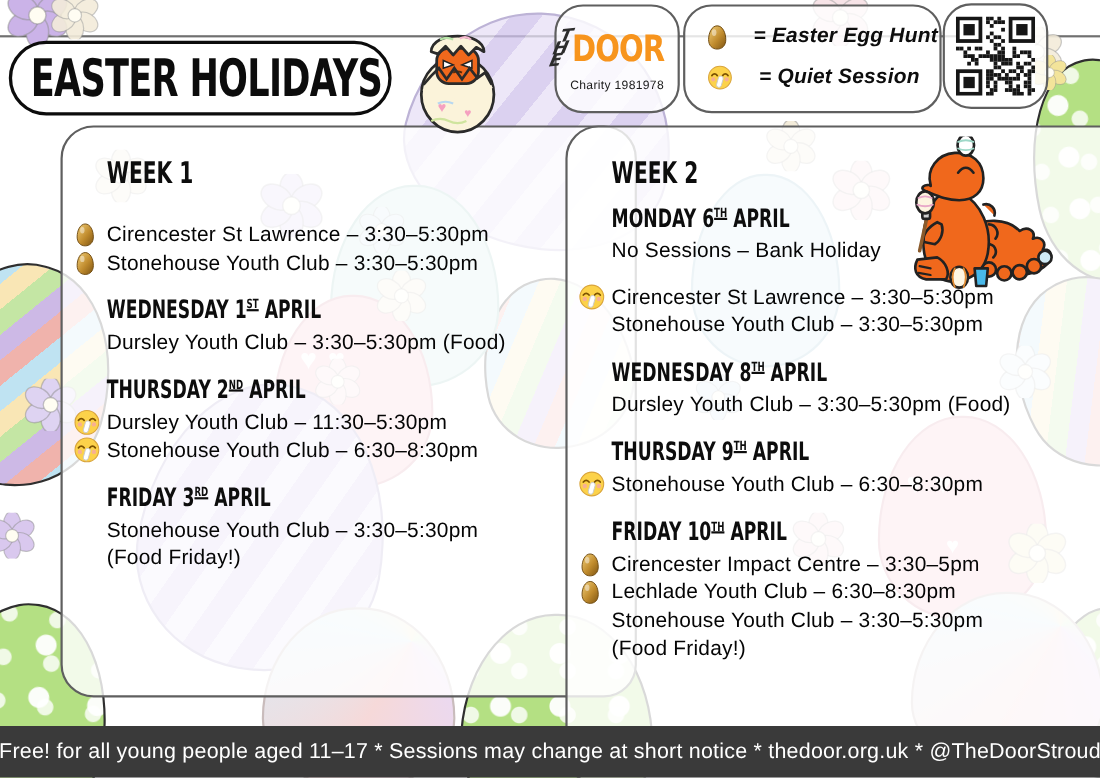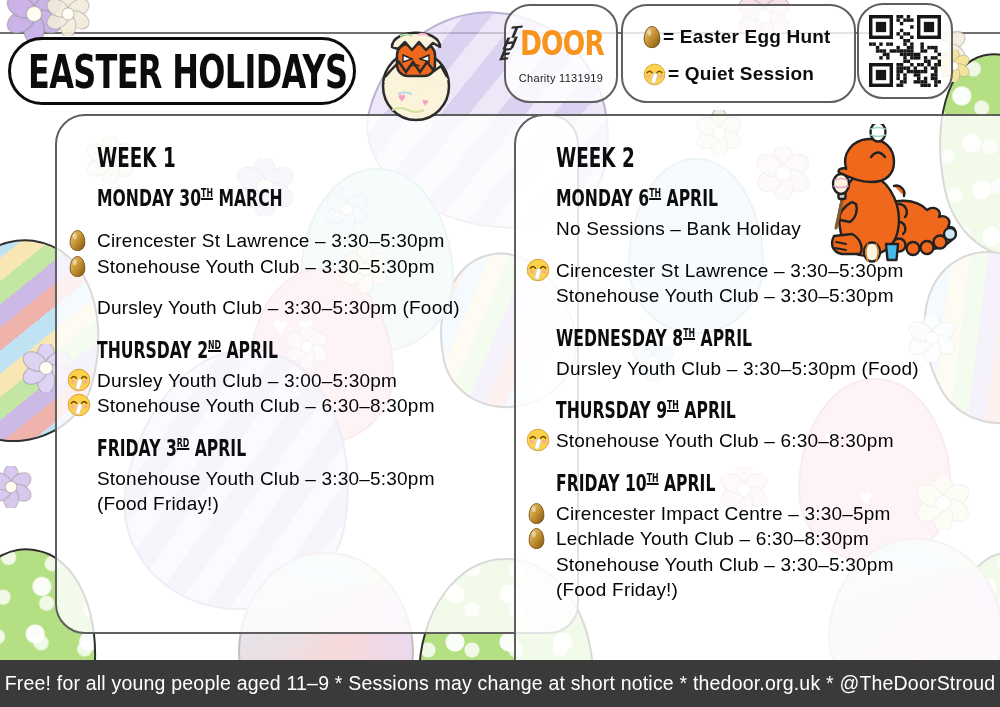--- a/index.html
+++ b/index.html
@@ -36,21 +36,21 @@
   .logo-card{left:504px;top:4px;width:114px;height:99px;text-align:center;}
   .logo-row{display:flex;align-items:center;justify-content:center;margin-top:18px;}
   .logo-the{margin-right:2px;transform:skewX(-18deg) rotate(-6deg);}
   .logo-the span{display:block;line-height:11px;font-size:16px;font-style:italic;font-weight:700;color:#2c2c2c;font-family:"DejaVu Sans",sans-serif;}
   .logo-the span:nth-child(1){margin-left:9px;}
   .logo-the span:nth-child(2){margin-left:4px;}
   .logo-door{font-size:33px;color:#f7941d;letter-spacing:-1px;transform:scaleX(.8);transform-origin:0 50%;}
   .charity{font-size:11px;margin-top:9px;color:#1a1a1a;letter-spacing:.3px;}
   
   .legend-card{left:621px;top:4px;width:235px;height:99px;}
-  .legend-item{display:flex;align-items:center;gap:2px;margin:7px 0 0 20px;height:30px;}
+  .legend-item{display:flex;gap:24px;margin:7px 0 0 20px;height:30px;font-style:italic;}
   .legend-item .ltxt{font-size:19px;font-weight:600;letter-spacing:.2px;}
   .legend-item:first-child{margin-top:16px;}
   
   .qr-card{left:857px;top:3px;width:96px;height:96px;display:flex;align-items:center;justify-content:center;}
   
   .week{position:absolute;top:114px;width:524px;background:rgba(255,255,255,.82);
         border:2.5px solid #5f5f5f;border-radius:30px;z-index:1;box-sizing:border-box;
         padding:26px 10px 10px 40px;}
   .week1{left:55px;height:520px;}
   .week2{left:514px;height:600px;}
@@ -204,21 +204,21 @@
 
 <div class="card logo-card">
   <div class="logo-row">
     <div class="logo-the">
       <span>T</span>
         <span>H</span>
         <span>E</span>
     </div>
     <div class="logo-door" style="font-family:'DejaVu Sans',sans-serif;font-weight:700;">DOOR</div>
   </div>
-  <div class="charity">Charity 1131919</div>
+  <div class="charity">Charity 1981978</div>
 </div>
 
 <div class="card legend-card">
   <div class="legend-item">
     <svg width="18" height="24">
         <use href="#gegg"></use>
       </svg>
     <span class="ltxt">= Easter Egg Hunt</span>
   </div>
   <div class="legend-item">
@@ -361,41 +361,41 @@
       <rect x="0" y="47.6" width="23.8" height="23.8" fill="#161616"></rect>
       <rect x="3.4" y="51" width="17" height="17" fill="#fff"></rect>
       <rect x="6.8" y="54.4" width="10.2" height="10.2" fill="#161616"></rect>
     </svg>
 </div>
 
 <div class="week week1">
   <div class="wlabel cond">WEEK 1</div>
 
   <div class="day">
-    <div class="dhead"><span class="cond"><span>MONDAY 30</span><sup class="ord">TH</sup><span> MARCH</span></span></div>
   </div>
 
   <div class="day">
     <div class="sess"><svg class="sicon" width="17" height="23">
           <use href="#gegg"></use>
         </svg><span>Cirencester St Lawrence – 3:30–5:30pm</span></div>
     <div class="sess"><svg class="sicon" width="17" height="23">
           <use href="#gegg"></use>
         </svg><span>Stonehouse Youth Club – 3:30–5:30pm</span></div>
   </div>
 
   <div class="day">
+    <div class="dhead"><span class="cond"><span>WEDNESDAY 1</span><sup class="ord">ST</sup><span> APRIL</span></span></div>
     <div class="sess"><span>Dursley Youth Club – 3:30–5:30pm (Food)</span></div>
   </div>
 
   <div class="day">
     <div class="dhead"><span class="cond"><span>THURSDAY 2</span><sup class="ord">ND</sup><span> APRIL</span></span></div>
     <div class="sess"><svg class="sicon shush-pos" width="24" height="24">
           <use href="#shush"></use>
-        </svg><span>Dursley Youth Club – 3:00–5:30pm</span></div>
+        </svg><span>Dursley Youth Club – 11:30–5:30pm</span></div>
     <div class="sess"><svg class="sicon shush-pos" width="24" height="24">
           <use href="#shush"></use>
         </svg><span>Stonehouse Youth Club – 6:30–8:30pm</span></div>
   </div>
 
   <div class="day">
     <div class="dhead"><span class="cond"><span>FRIDAY 3</span><sup class="ord">RD</sup><span> APRIL</span></span></div>
     <div class="sess"><span>Stonehouse Youth Club – 3:30–5:30pm</span></div>
     <div class="sess"><span>(Food Friday!)</span></div>
   </div>
@@ -473,14 +473,14 @@
     <ellipse cx="92" cy="8" rx="7.5" ry="9.5" fill="#fff"></ellipse>
     <path d="M85,5 q7,-3 14,0 M85,11 q7,3 14,0" stroke="#9fd8c8" stroke-width="1.6" fill="none"></path>
 
     <path d="M100,120 l12,0 l-1.5,16 l-9,0 Z" fill="#49b9ea"></path>
     <ellipse cx="86" cy="128" rx="8" ry="9.5" fill="#fdf6e3"></ellipse>
     <path d="M82,120 q-4,8 0,17 M90,120 q4,8 0,17" stroke="#e08a30" stroke-width="1.6" fill="none"></path>
   </g>
 </svg>
 
 <div class="footer">
-  <span class="ftxt">Free! for all young people aged 11–9 * Sessions may change at short notice * thedoor.org.uk * @TheDoorStroud</span>
+  <span class="ftxt">Free! for all young people aged 11–17 * Sessions may change at short notice * thedoor.org.uk * @TheDoorStroud</span>
 </div>
 
 </body></html>

